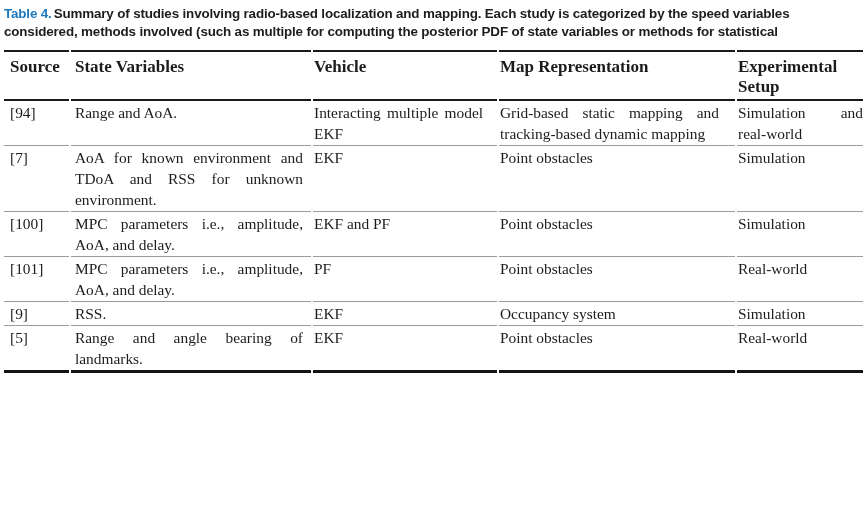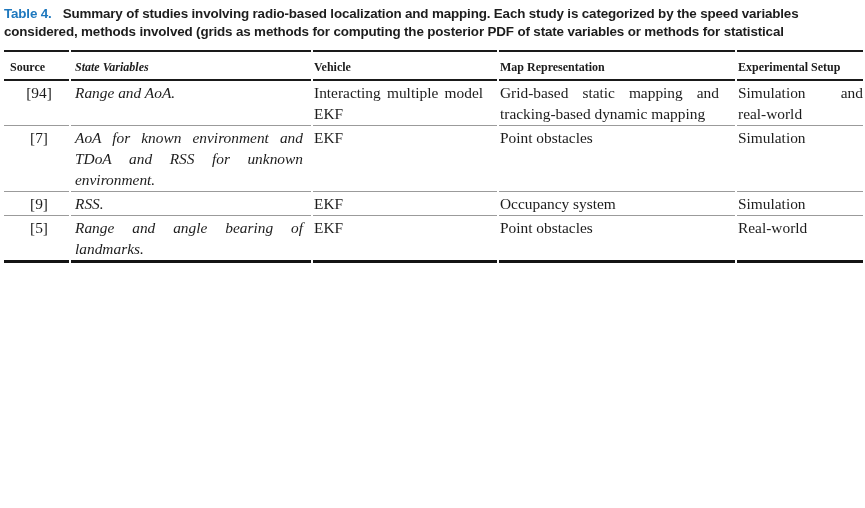--- a/index.html
+++ b/index.html
@@ -19,77 +19,76 @@
     font-weight: 700;
     font-size: 13.4px;
     line-height: 18px;
     letter-spacing: -0.15px;
     color: #1d1d1d;
     padding: 5px 2px 0 4px;
     margin-bottom: 9px;
   }
   .cap-label {
     color: #1E78BE;
-    margin-right: 11px;
+    margin-right: 2px;
   }
   
   table.study-table {
     table-layout: fixed;
     border-collapse: separate;
     border-spacing: 2px 0;       
     margin-left: 2px;
     width: 861px;
     font-family: "Liberation Serif", "DejaVu Serif", serif;
     color: #1c1c1c;
   }
   col.w-src { width: 65px; }
   col.w-sv  { width: 240px; }
   col.w-m   { width: 184px; }
   col.w-map { width: 236px; }
   col.w-exp { width: 126px; }
 
   thead th {
-    font-size: 12px;
+    font-size: 17px;
     line-height: 20px;
     font-weight: bold;
     text-align: left;
     vertical-align: top;
     padding-top: 5px;
     padding-bottom: 2px;
     border-top: 2.2px solid #1a1a1a;
   }
   tbody td {
     font-size: 15.4px;
     line-height: 21px;
     vertical-align: top;
     padding-top: 1px;
     padding-bottom: 1px;
     border-top: 1px solid #9b9b9b;
-    text-align: center;
   }
   tbody td.first-row { border-top: 2.4px solid #1a1a1a; }
   tbody td.last-row  { border-bottom: 3.2px solid #141414; }
 
   
   .c-src { padding-left: 6px; }
-  .c-sv  { padding-left: 4px; padding-right: 8px; font-style: italic; }
+  .c-sv  { padding-left: 4px; padding-right: 8px; }
   .c-m   { padding-right: 14px; }
   .c-map { padding-right: 16px; }
   .c-exp { padding-right: 0; }
 
   .j { text-align: justify; text-align-last: left; }
 </style>
 </head>
 <body>
 
 <div class="page">
 
   <div class="caption">
     <div class="cap-line"><span class="cap-label">Table 4.</span><span>Summary of studies involving radio-based localization and mapping. Each study is categorized by the speed variables</span></div>
-    <div class="cap-line">considered, methods involved (grids as methods for computing the posterior PDF of state variables or methods for statistical</div>
+    <div class="cap-line">considered, methods involved (such as multiple for computing the posterior PDF of state variables or methods for statistical</div>
   </div>
 
   <table class="study-table">
     <colgroup>
       <col class="w-src">
         <col class="w-sv">
         <col class="w-m">
         <col class="w-map">
         <col class="w-exp">
     </colgroup>
@@ -111,20 +110,34 @@
           <td class="c-exp j first-row">Simulation and real-world</td>
         </tr>
         <tr>
           <td class="c-src">[7]</td>
           <td class="c-sv j">AoA for known environment and TDoA and RSS for unknown environment.</td>
           <td class="c-m j">EKF</td>
           <td class="c-map j">Point obstacles</td>
           <td class="c-exp j">Simulation</td>
         </tr>
         <tr>
+          <td class="c-src">[100]</td>
+          <td class="c-sv j">MPC parameters i.e., amplitude, AoA, and delay.</td>
+          <td class="c-m j">EKF and PF</td>
+          <td class="c-map j">Point obstacles</td>
+          <td class="c-exp j">Simulation</td>
+        </tr>
+        <tr>
+          <td class="c-src">[101]</td>
+          <td class="c-sv j">MPC parameters i.e., amplitude, AoA, and delay.</td>
+          <td class="c-m j">PF</td>
+          <td class="c-map j">Point obstacles</td>
+          <td class="c-exp j">Real-world</td>
+        </tr>
+        <tr>
           <td class="c-src">[9]</td>
           <td class="c-sv j">RSS.</td>
           <td class="c-m j">EKF</td>
           <td class="c-map j">Occupancy system</td>
           <td class="c-exp j">Simulation</td>
         </tr>
         <tr>
           <td class="c-src last-row">[5]</td>
           <td class="c-sv j last-row">Range and angle bearing of landmarks.</td>
           <td class="c-m j last-row">EKF</td>

